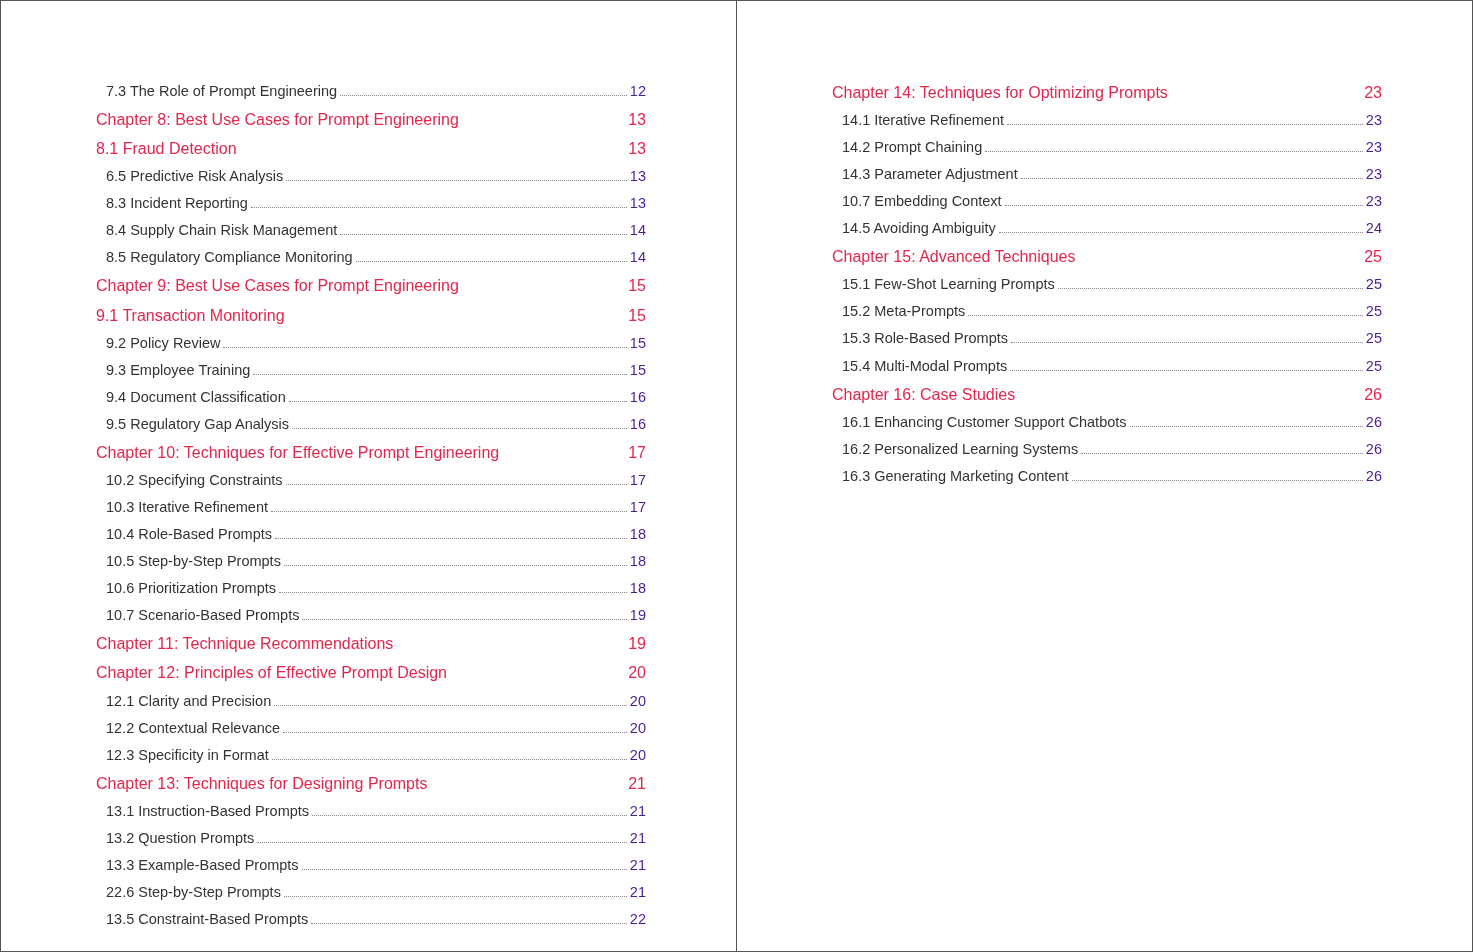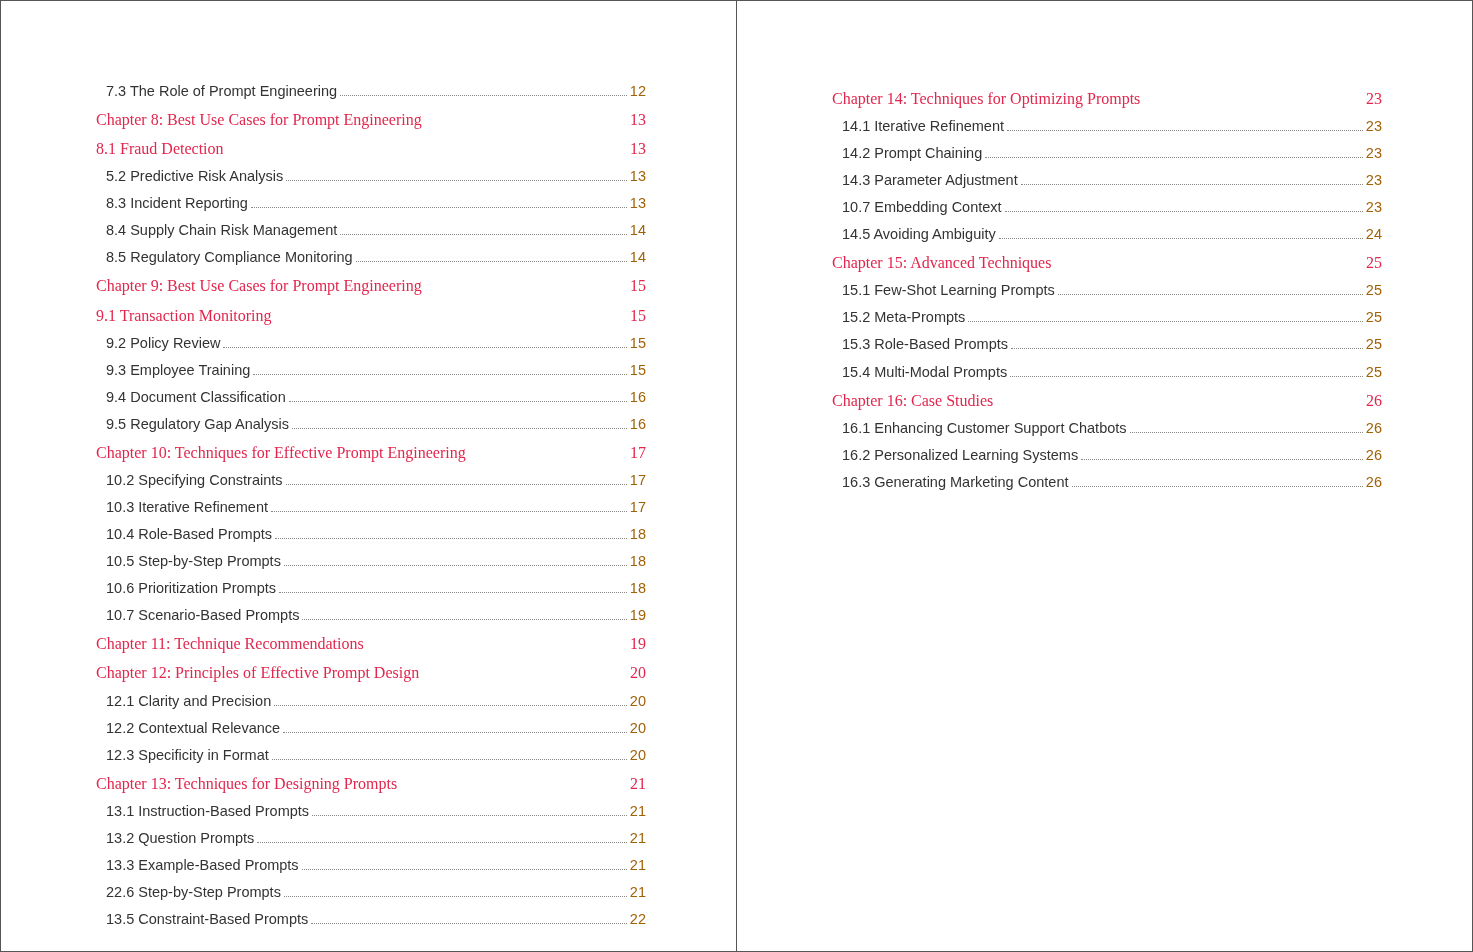--- a/index.html
+++ b/index.html
@@ -38,40 +38,38 @@
   .toc-label {
     color: #333;
     white-space: nowrap;
   }
   .toc-label.red {
     color: #e2264d;
     font-weight: 400;
     font-size: 16px;
   }
   .toc-page {
-    color: #a16207;
+    color: #4c1d95;
     white-space: nowrap;
   }
   .toc-page.red {
     color: #e2264d;
     font-size: 16px;
   }
   .leader {
     flex: 1;
     border-bottom: 1.5px dotted #888;
     margin: 0 3px 3px 3px;
     min-width: 5px;
   }
   .leader.none {
     border-bottom: none;
   }
   .toc-entry.heading {
-    margin-top: 6px;
     margin-bottom: 6px;
-    font-family: Liberation Serif, serif;
   }
   .toc-entry.heading .toc-label,
   .toc-entry.heading .toc-page {
     letter-spacing: 0;
   }
 </style>
 </head>
 <body>
 
 <div class="spread">
@@ -85,21 +83,21 @@
         <span class="toc-label red">Chapter 8: Best Use Cases for Prompt Engineering</span>
         <span class="leader none"></span>
         <span class="toc-page red">13</span>
       </div>
       <div class="toc-entry heading">
         <span class="toc-label red">8.1 Fraud Detection</span>
         <span class="leader none"></span>
         <span class="toc-page red">13</span>
       </div>
       <div class="toc-entry sub">
-        <span class="toc-label">5.2 Predictive Risk Analysis</span>
+        <span class="toc-label">6.5 Predictive Risk Analysis</span>
         <span class="leader"></span>
         <span class="toc-page">13</span>
       </div>
       <div class="toc-entry sub">
         <span class="toc-label">8.3 Incident Reporting</span>
         <span class="leader"></span>
         <span class="toc-page">13</span>
       </div>
       <div class="toc-entry sub">
         <span class="toc-label">8.4 Supply Chain Risk Management</span>

